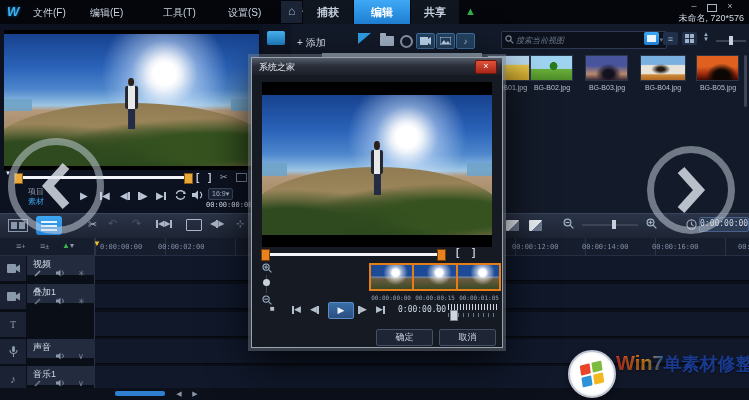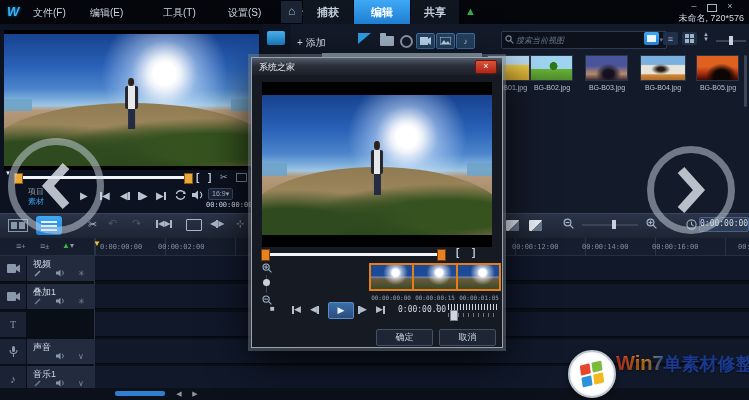--- a/index.html
+++ b/index.html
@@ -96,21 +96,21 @@
          text-align:center;line-height:12px;font-size:8px;}
 
   
   .ruler{left:0;top:238px;width:749px;height:18px;background:#161d2c;border-bottom:1px solid #252e42;box-sizing:border-box;}
   .rulerticks{left:95px;top:238px;width:654px;height:18px;
     background:repeating-linear-gradient(90deg,#2a3448 0 1px,transparent 1px 70px);}
   .ticklbl{top:243px;font-size:7px;color:#7e8ca2;font-family:"DejaVu Sans Mono",monospace;}
   .trackarea{left:95px;top:256px;width:654px;height:132px;background:#0a0f1a;}
   .trow-body{left:95px;width:654px;height:25px;background:#10182a;border-bottom:1px solid #060910;box-sizing:border-box;}
   .ticocell{left:0;width:26px;height:25px;background:#1a2233;display:flex;align-items:center;justify-content:center;color:#8a98ac;}
-  .tlabelcell{left:27px;width:68px;height:25px;background:#232c3f;padding:2px 0 0 6px;box-sizing:border-box;}
+  .tlabelcell{left:27px;width:68px;height:19px;background:#232c3f;padding:2px 0 0 6px;box-sizing:border-box;}
   .tracklbl{font-size:9px;color:#cfd8e4;}
   .subico{position:absolute;top:13px;font-size:8px;color:#7a8699;}
   .pencil{width:8px;height:8px;}
   .vline{left:94px;top:238px;width:1px;height:150px;background:#2a3446;}
 
   
   .bottombar{left:0;top:388px;width:749px;height:12px;background:#0c101a;}
   .hscroll{left:115px;top:391px;width:50px;height:5px;background:#2e7fd0;border-radius:2px;}
   .scrollarrow{top:389px;width:10px;height:9px;color:#8a96a8;font-size:7px;text-align:center;line-height:9px;}
 

